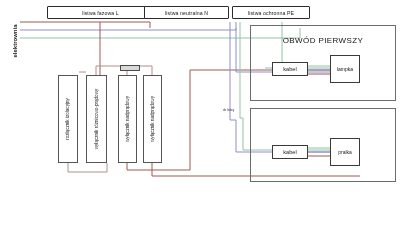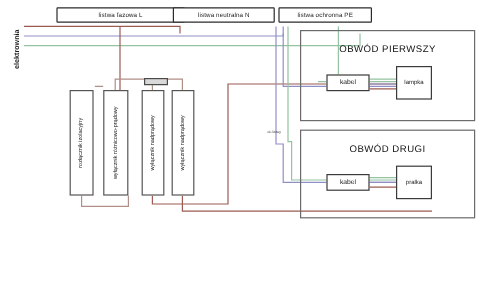--- a/index.html
+++ b/index.html
@@ -114,21 +114,20 @@
   <div class="terminal" style="left:120px;top:65px;width:20px;height:6px;"></div>
 
   <div class="box circuit" style="left:250px;top:25px;width:146px;height:76px;"></div>
   <div class="circuit-title" style="left:250px;top:36px;width:146px;">OBWÓD PIERWSZY</div>
 
   <div class="box cable" style="left:272px;top:62px;width:36px;height:14px;">kabel</div>
 
   <div class="box device" style="left:330px;top:55px;width:30px;height:28px;">lampka</div>
 
   <div class="box circuit" style="left:250px;top:108px;width:146px;height:74px;"></div>
-  <div class="circuit-title" style="left:250px;top:120px;width:146px;">OBWÓD DRUGI</div>
 
   <div class="box cable" style="left:272px;top:145px;width:36px;height:14px;">kabel</div>
 
   <div class="box device" style="left:330px;top:138px;width:30px;height:28px;">pralka</div>
 
   <div class="tiny-note" style="left:223px;top:108px;">do listwy</div>
 
 </div>
 
 </body></html>

